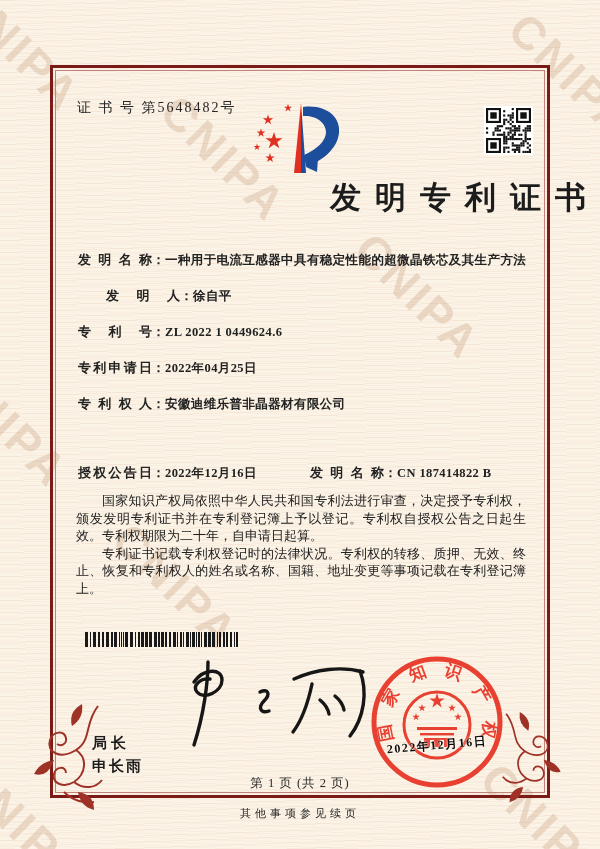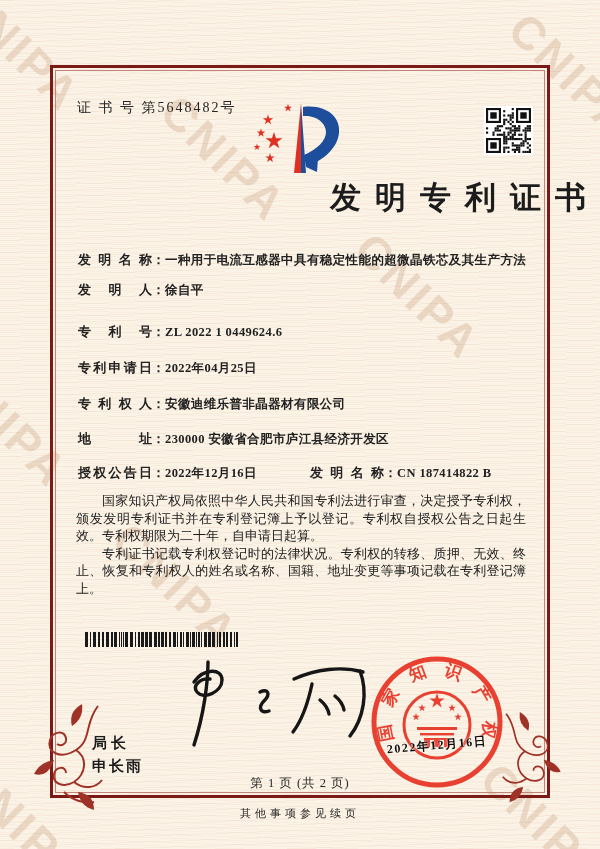--- a/index.html
+++ b/index.html
@@ -39,21 +39,21 @@
   .title { position:absolute; left:0; right:0; top:177px; text-align:right;
            font-size:31px; font-weight:700; color:#1c1c1c;
            letter-spacing:14px; text-indent:14px; }
 
   
   .frow { position:absolute; left:78px; font-size:13px; font-weight:700; color:#222; white-space:nowrap; }
   .flabel { display:inline-block; width:74px; text-align:justify; text-align-last:justify;
             vertical-align:top; }
   .fcolon { display:inline-block; }
   .fval { font-size:12.5px; letter-spacing:0.4px; }
-  .r0{top:251px;} .r1{top:281px;} .r2{top:323px;} .r3{top:359px;} .r4{top:395px;} .r5{top:430px;} .r6{top:464px;}
+  .r0{top:251px;} .r1{top:287px;margin-left:28px;} .r2{top:323px;} .r3{top:359px;} .r4{top:395px;} .r5{top:430px;} .r6{top:464px;}
   .grant-right { position:absolute; left:232px; }
 
   .paras { position:absolute; left:76px; right:74px; top:492px;
            font-size:13px; line-height:17.6px; color:#212121; text-align:justify; }
   .paras p { text-indent:2em; }
 
   .barcode { position:absolute; left:85px; top:632px; width:155px; height:15px; }
 
   .signer { position:absolute; left:92px; font:700 15px "Liberation Sans","DejaVu Sans",sans-serif; color:#1d1d1d;margin-top:44px; }
   .signer-title{ top:690px; letter-spacing:4px; }
@@ -255,23 +255,20 @@
   </div>
   <div class="frow r2">
     <span class="flabel">专利号</span><span class="fcolon">：</span><span class="fval">ZL 2022 1 0449624.6</span>
   </div>
   <div class="frow r3">
     <span class="flabel">专利申请日</span><span class="fcolon">：</span><span class="fval">2022年04月25日</span>
   </div>
   <div class="frow r4">
     <span class="flabel">专利权人</span><span class="fcolon">：</span><span class="fval">安徽迪维乐普非晶器材有限公司</span>
   </div>
-  <div class="frow r5">
-    <span class="flabel">地址</span><span class="fcolon">：</span><span class="fval">230000 安徽省合肥市庐江县经济开发区</span>
-  </div>
   <div class="frow r6">
     <span class="flabel">授权公告日</span><span class="fcolon">：</span><span class="fval">2022年12月16日</span>
     <span class="grant-right">
       <span class="flabel">发明名称</span><span class="fcolon">：</span><span class="fval">CN 187414822 B</span>
     </span>
   </div>
 
   <div class="paras">
     <p>国家知识产权局依照中华人民共和国专利法进行审查，决定授予专利权，颁发发明专利证书并在专利登记簿上予以登记。专利权自授权公告之日起生效。专利权期限为二十年，自申请日起算。</p>
     <p>专利证书记载专利权登记时的法律状况。专利权的转移、质押、无效、终止、恢复和专利权人的姓名或名称、国籍、地址变更等事项记载在专利登记簿上。</p>

